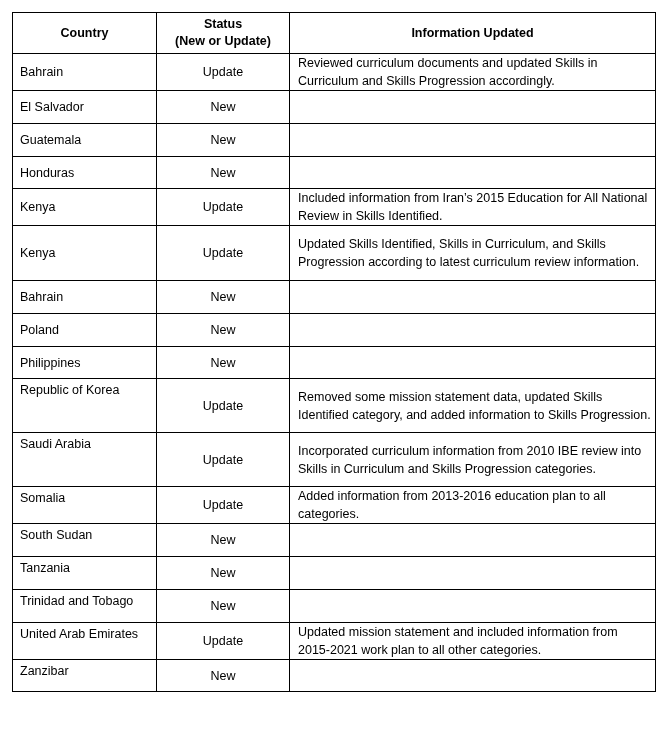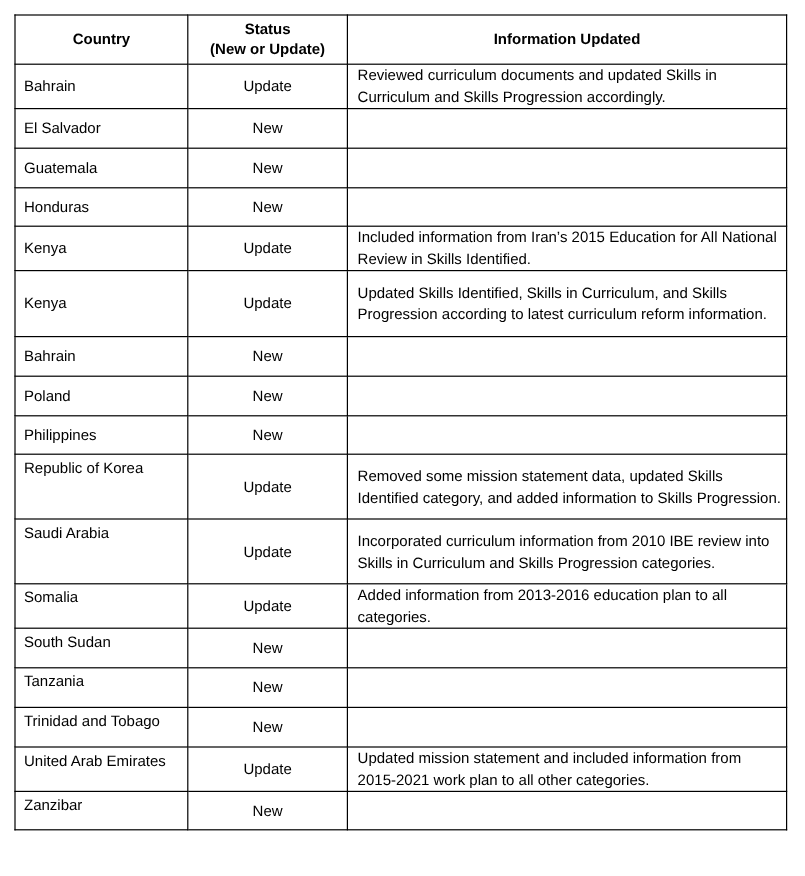--- a/index.html
+++ b/index.html
@@ -56,21 +56,21 @@
       <td class="info"></td>
     </tr>
     <tr style="height:36px">
       <td class="country">Kenya</td>
       <td class="status">Update</td>
       <td class="info"> Included information from Iran’s 2015 Education for All National Review in Skills Identified.</td>
     </tr>
     <tr style="height:55px">
       <td class="country">Kenya</td>
       <td class="status">Update</td>
-      <td class="info">Updated Skills Identified, Skills in Curriculum, and Skills Progression according to latest curriculum reform information.</td>
+      <td class="info">Updated Skills Identified, Skills in Curriculum, and Skills Progression according to latest curriculum review information.</td>
     </tr>
     <tr style="height:33px">
       <td class="country">Bahrain</td>
       <td class="status">New</td>
       <td class="info"></td>
     </tr>
     <tr style="height:33px">
       <td class="country">Poland</td>
       <td class="status">New</td>
       <td class="info"></td>

